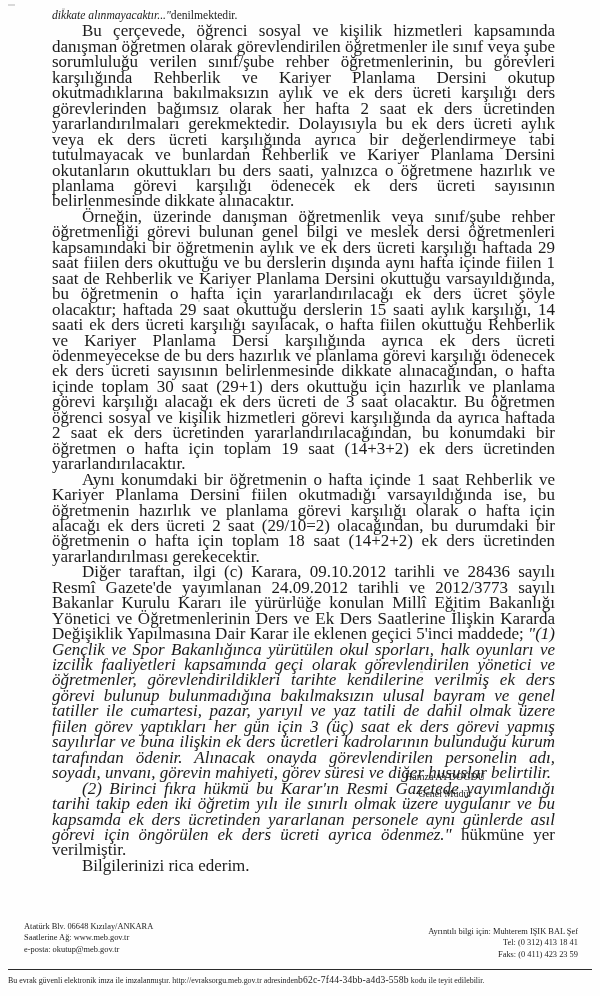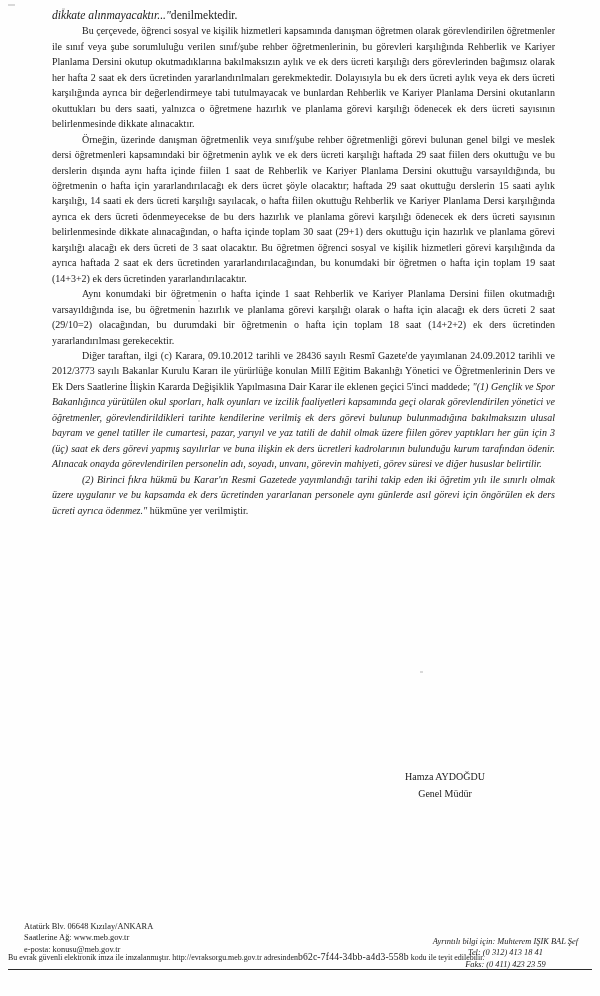--- a/index.html
+++ b/index.html
@@ -31,21 +31,21 @@
   }
   
   .body-area {
     position: absolute;
     left: 52px;
     top: 8px;
     width: 503px;
   }
   p.para {
     margin: 0 0 0 0;
-    font-size: 10px;
+    font-size: 17px;
     line-height: 15.45px;
     text-align: justify;
     text-justify: inter-word;
     -webkit-hyphens: none;
     hyphens: none;
     color: #1b1b1b;
   }
   p.para.indent { text-indent: 30px; }
   .it { font-style: italic; }
 
@@ -84,37 +84,36 @@
   .footer-left {
     position: absolute;
     left: 24px;
     top: 0;
     text-align: left;
     white-space: nowrap;
   }
   .footer-right {
     position: absolute;
     right: 22px;
-    top: 15px;
-    text-align: center;
+    top: 5px;
+    text-align: right;
     white-space: nowrap;
-    font-style: italic;
   }
   .footer-rule {
     position: absolute;
     left: 8px;
     top: 969px;
     width: 584px;
     height: 1px;
     background: #2b2b2b;
   }
   .verify {
     position: absolute;
     left: 8px;
-    top: 951px;
+    top: 974px;
     width: 586px;
     font-family: "Liberation Serif", "DejaVu Serif", serif;
     font-size: 7.9px;
     line-height: 11px;
     color: #1b1b1b;
     white-space: nowrap;
   }
   .verify .code {
     font-size: 9.6px;
     letter-spacing: .2px;
@@ -139,33 +138,34 @@
     <p class="para indent">Örneğin, üzerinde danışman öğretmenlik veya sınıf/şube rehber öğretmenliği görevi bulunan genel bilgi ve meslek dersi öğretmenleri kapsamındaki bir öğretmenin aylık ve ek ders ücreti karşılığı haftada 29 saat fiilen ders okuttuğu ve bu derslerin dışında aynı hafta içinde fiilen 1 saat de Rehberlik ve Kariyer Planlama Dersini okuttuğu varsayıldığında, bu öğretmenin o hafta için yararlandırılacağı ek ders ücret şöyle olacaktır; haftada 29 saat okuttuğu derslerin 15 saati aylık karşılığı, 14 saati ek ders ücreti karşılığı sayılacak, o hafta fiilen okuttuğu Rehberlik ve Kariyer Planlama Dersi karşılığında ayrıca ek ders ücreti ödenmeyecekse de bu ders hazırlık ve planlama görevi karşılığı ödenecek ek ders ücreti sayısının belirlenmesinde dikkate alınacağından, o hafta içinde toplam 30 saat (29+1) ders okuttuğu için hazırlık ve planlama görevi karşılığı alacağı ek ders ücreti de 3 saat olacaktır. Bu öğretmen öğrenci sosyal ve kişilik hizmetleri görevi karşılığında da ayrıca haftada 2 saat ek ders ücretinden yararlandırılacağından, bu konumdaki bir öğretmen o hafta için toplam 19 saat (14+3+2) ek ders ücretinden yararlandırılacaktır.</p>
 
     <p class="para indent">Aynı konumdaki bir öğretmenin o hafta içinde 1 saat Rehberlik ve Kariyer Planlama Dersini fiilen okutmadığı varsayıldığında ise, bu öğretmenin hazırlık ve planlama görevi karşılığı olarak o hafta için alacağı ek ders ücreti 2 saat (29/10=2) olacağından, bu durumdaki bir öğretmenin o hafta için toplam 18 saat (14+2+2) ek ders ücretinden yararlandırılması gerekecektir.</p>
 
     <p class="para indent"><span>Diğer taraftan, ilgi (c) Karara, 09.10.2012 tarihli ve 28436  sayılı Resmî Gazete'de yayımlanan 24.09.2012 tarihli ve 2012/3773 sayılı Bakanlar Kurulu Kararı ile yürürlüğe konulan  Millî Eğitim Bakanlığı Yönetici ve Öğretmenlerinin Ders ve Ek Ders Saatlerine İlişkin Kararda Değişiklik Yapılmasına Dair Karar ile eklenen geçici 5'inci maddede; </span><span class="it">"(1) Gençlik ve Spor Bakanlığınca yürütülen okul sporları, halk oyunları ve izcilik faaliyetleri kapsamında geçi olarak görevlendirilen yönetici ve öğretmenler, görevlendirildikleri tarihte kendilerine verilmiş ek ders görevi bulunup bulunmadığına bakılmaksızın ulusal bayram ve genel tatiller ile cumartesi, pazar, yarıyıl ve yaz tatili de dahil olmak üzere fiilen görev yaptıkları her gün için 3 (üç) saat ek ders görevi yapmış sayılırlar ve buna ilişkin ek ders ücretleri kadrolarının bulunduğu kurum tarafından ödenir. Alınacak onayda görevlendirilen personelin adı, soyadı, unvanı, görevin mahiyeti, görev süresi ve diğer hususlar belirtilir.</span></p>
 
     <p class="para indent"><span class="it">(2) Birinci fıkra hükmü bu Karar'ın Resmi Gazetede yayımlandığı tarihi takip eden iki öğretim yılı ile sınırlı olmak üzere uygulanır ve bu kapsamda ek ders ücretinden yararlanan personele aynı günlerde asıl görevi için öngörülen ek ders ücreti ayrıca ödenmez."</span><span> hükmüne yer verilmiştir.</span></p>
 
 
 
+    <p class="para indent">Bilgilerinizi rica ederim.</p>
 
   </div>
 
   <div class="signature">
     <div>Hamza AYDOĞDU</div>
     <div>Genel Müdür</div>
   </div>
 
   <div class="footer">
     <div class="footer-left">
       <div>Atatürk Blv.   06648 Kızılay/ANKARA</div>
       <div>Saatlerine Ağ: www.meb.gov.tr</div>
-      <div>e-posta: konusu@meb.gov.tr</div>
+      <div>e-posta: okutup@meb.gov.tr</div>
     </div>
     <div class="footer-right">
       <div>Ayrıntılı bilgi için: Muhterem IŞIK BAL Şef</div>
       <div>Tel: (0 312) 413 18 41</div>
       <div>Faks: (0 411) 423 23 59</div>
     </div>
   </div>
 
   <div class="footer-rule"></div>
 

